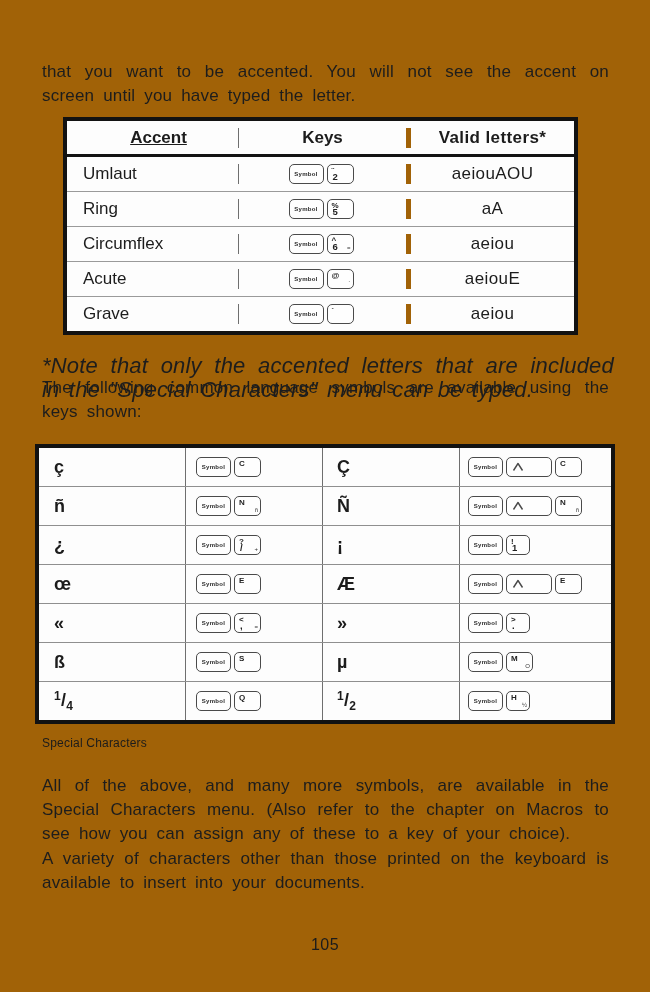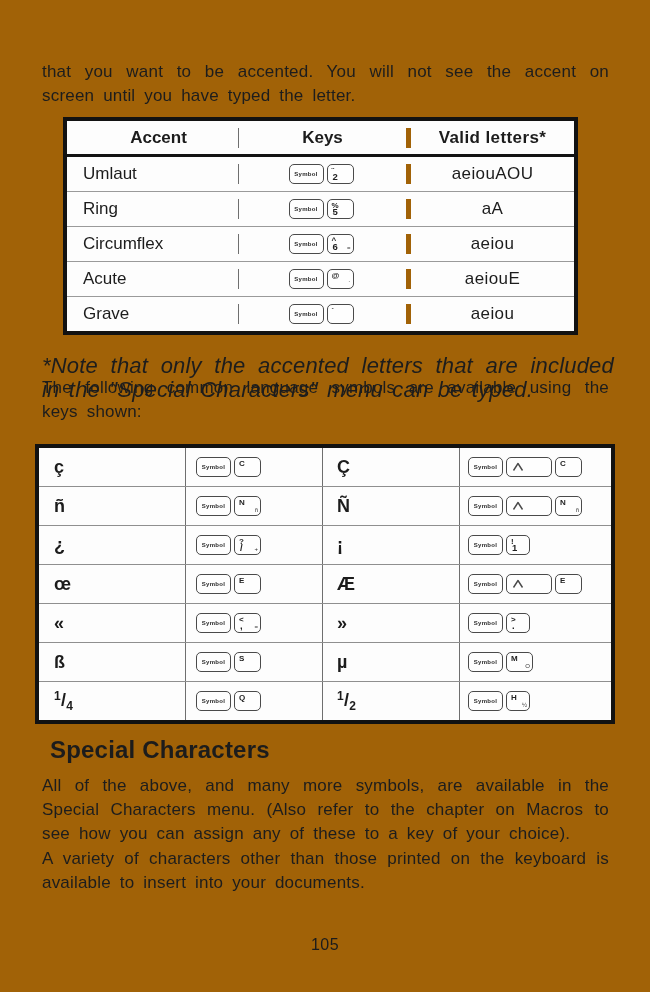--- a/index.html
+++ b/index.html
@@ -24,21 +24,21 @@
   #intro{top:60px;left:42px;width:567px;}
   #footnote{
     top:354px;left:42px;width:572px;
     font-style:italic;
     font-size:22px;
     word-spacing:3px;
   }
   #symbols-intro{top:376px;left:42px;width:567px;}
   #sc-heading{
     position:absolute;top:736px;left:42px;
-    font-size:24px;font-weight:700;letter-spacing:0.2px;margin-left:8px;
+    font-size:12px;font-weight:400;letter-spacing:0.2px;
   }
   #sc-para1{top:774px;left:42px;width:567px;}
   #sc-para2{top:847px;left:42px;width:567px;}
   #page-number{
     position:absolute;top:936px;left:0;width:650px;
     text-align:center;font-size:16px;letter-spacing:0.5px;
   }
 
   
   #accent-table{
@@ -54,21 +54,21 @@
     display:flex;height:34px;align-items:center;
     border-top:1px solid #9a9a9a;
   }
   .t1-row:first-of-type{border-top:none;}
   .t1-cell{
     display:flex;align-items:center;box-sizing:border-box;font-size:17px;
   }
   .t1-c1{width:172px;padding-left:16px;border-right:1px solid #6f6f6f;}
   .t1-c2{width:172px;justify-content:center;border-right:5px solid #a16207;}
   .t1-c3{width:163px;justify-content:center;letter-spacing:0.4px;}
-  .t1-header .t1-c1{padding-left:12px;justify-content:center;}
+  .t1-header .t1-c1{padding-left:12px;justify-content:center;text-decoration:underline;}
 
   
   #symbols-table{
     position:absolute;top:444px;left:35px;width:580px;
     border:4px solid #121212;background:#fdfdfd;box-sizing:border-box;
   }
   .t2-row{
     display:flex;height:38px;align-items:stretch;
     border-top:1px solid #8f8f8f;
   }

